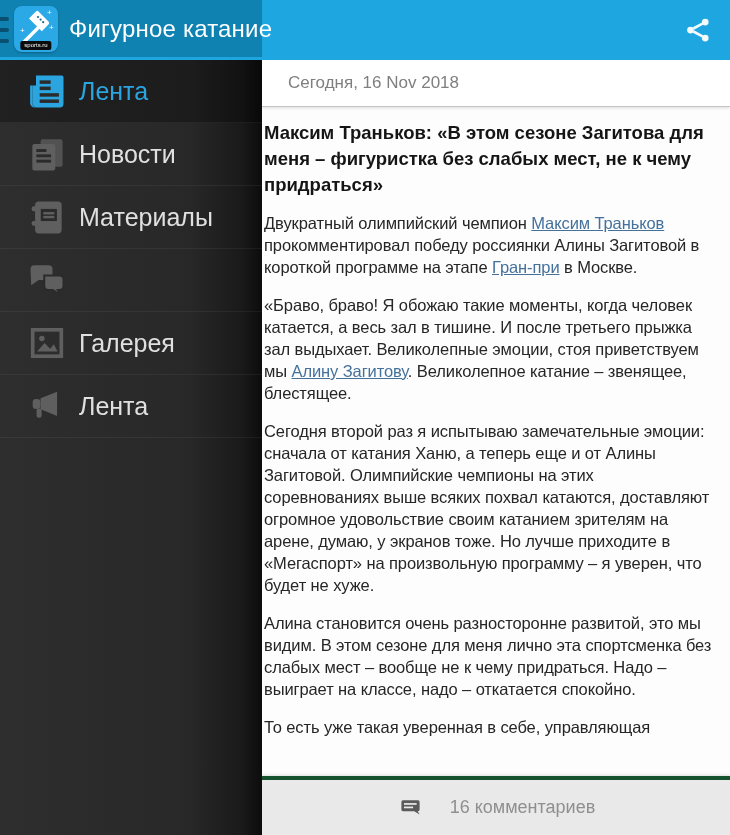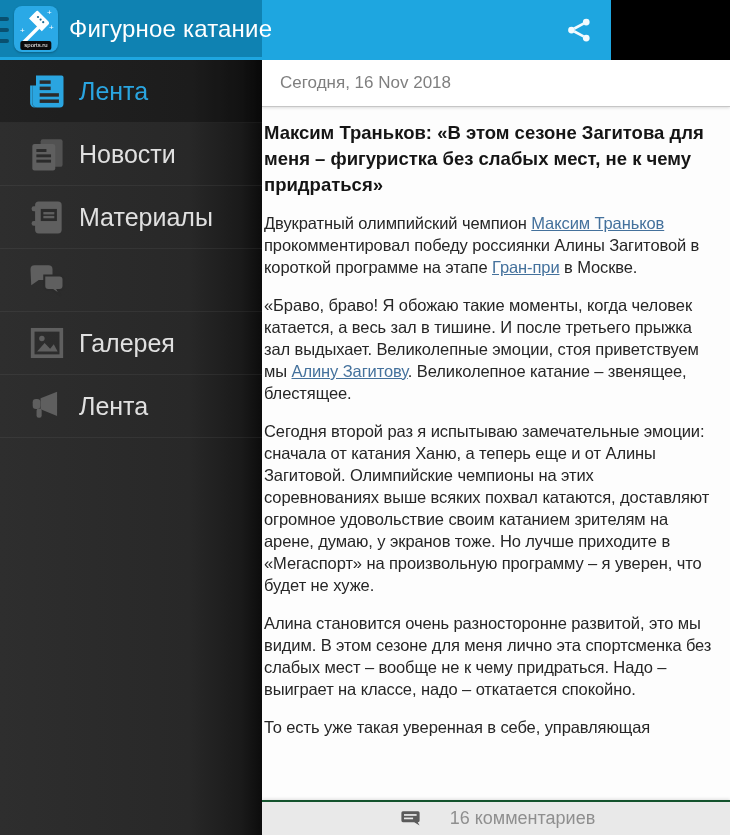--- a/index.html
+++ b/index.html
@@ -5,46 +5,46 @@
   :root{
     --toolbar-blue:#1ea6e0; --toolbar-drawer-blue:#0f82b2; --app-tile-blue:#2aa9e6;
     --drawer-bg:#2b2b2b; --accent:#2aa5e0; --inactive-icon:#5f5f5f; --drawer-label:#e0e0e0;
     --content-bg:#fdfdfd; --date-text:#7f7f7f; --headline:#151515; --body-text:#262626;
     --link:#44719c; --commentbar:#e9e9e9; --comment-text:#8f8f8f; --comment-icon:#5a5a5a;
   }
   *{box-sizing:border-box;margin:0;padding:0;}
   html,body{width:730px;height:835px;overflow:hidden;}
   body{position:relative;font-family:"Liberation Sans",sans-serif;background:#000;}
 
-  .toolbar{position:absolute;left:0;top:0;width:611px;height:60px;background:var(--toolbar-blue);z-index:5;}
+  .toolbar{position:absolute;left:0;top:0;width:730px;height:60px;background:var(--toolbar-blue);z-index:5;}
   .toolbar-left{position:absolute;left:0;top:0;width:262px;height:57px;background:var(--toolbar-drawer-blue);display:flex;align-items:center;}
   .hamburger{position:absolute;left:0;top:17px;width:9px;height:26px;display:flex;flex-direction:column;justify-content:space-between;}
   .hamburger span{display:block;width:9px;height:4px;background:rgba(5,40,58,.55);border-radius:0 2px 2px 0;}
   .app-tile{width:44px;height:46px;margin-left:14px;border-radius:8px;background:var(--app-tile-blue);position:relative;flex:0 0 auto;box-shadow:0 1px 2px rgba(0,0,0,.25);}
   .app-tile svg{position:absolute;left:2px;top:0;}
   .app-tile .pill{position:absolute;left:50%;bottom:2px;transform:translateX(-50%);background:#0b0b0b;color:#fff;font-size:6px;line-height:9px;padding:0 4px;border-radius:2px;white-space:nowrap;}
   .toolbar-title{margin-left:11px;font-size:24px;color:#fff;white-space:nowrap;letter-spacing:.2px;}
   .share-btn{position:absolute;right:17px;top:15px;width:30px;height:30px;color:rgba(255,255,255,.95);cursor:pointer;}
 
   .drawer{position:absolute;left:0;top:60px;width:262px;bottom:0;background:linear-gradient(to right,#2e2e2e 0%,#282828 72%,#1a1a1a 92%,#0c0c0c 100%);z-index:4;}
   .drawer-item{height:63px;display:flex;align-items:center;border-bottom:1px solid rgba(255,255,255,.055);cursor:pointer;}
   .drawer-item .mi{width:44px;height:44px;margin-left:25px;color:var(--inactive-icon);flex:0 0 auto;}
   .drawer-item .mi svg{width:44px;height:44px;display:block;}
   .drawer-item .lbl{margin-left:10px;font-size:25px;color:var(--drawer-label);font-weight:400;}
   .drawer-item.active{background:rgba(0,0,0,.28);}
   .drawer-item.active .mi{color:var(--accent);}
   .drawer-item.active .lbl{color:var(--accent);}
 
   .content{position:absolute;left:262px;top:60px;right:0;bottom:0;background:var(--content-bg);overflow:hidden;}
-  .date-bar{height:47px;display:flex;align-items:center;padding-left:18px;font-size:17px;color:var(--date-text);background:#fff;border-bottom:1px solid #c6c6c6;box-shadow:0 1px 3px rgba(0,0,0,.14);position:relative;z-index:2;}
+  .date-bar{height:47px;display:flex;align-items:center;padding-left:26px;font-size:17px;color:var(--date-text);background:#fff;border-bottom:1px solid #c6c6c6;box-shadow:0 1px 3px rgba(0,0,0,.14);position:relative;z-index:2;}
   .article{padding:13px 18px 60px 2px;}
   .headline{font-size:18.5px;line-height:26px;font-weight:bold;color:var(--headline);margin:0 0 14px;}
   .article p{font-size:16.5px;line-height:22px;color:var(--body-text);margin:0 0 16px;letter-spacing:-.1px;}
   .article a{color:var(--link);text-decoration:underline;cursor:pointer;text-align:center;}
-  .comment-bar{position:absolute;left:0;right:0;bottom:0;height:35px;background:var(--commentbar);border-top:2px solid #14532d;box-shadow:0 -1px 3px rgba(0,0,0,.12);display:flex;align-items:center;justify-content:center;gap:26px;color:var(--comment-text);font-size:18px;z-index:3;cursor:pointer;}
+  .comment-bar{position:absolute;left:0;right:0;bottom:0;height:59px;background:var(--commentbar);border-top:4px solid #14532d;box-shadow:0 -1px 3px rgba(0,0,0,.12);display:flex;align-items:center;justify-content:center;gap:26px;color:var(--comment-text);font-size:18px;z-index:3;cursor:pointer;}
   .comment-bar .ci{width:27px;height:23px;color:var(--comment-icon);}
 </style>
 </head>
 <body>
 
 <svg width="0" height="0" style="position:absolute" aria-hidden="true">
   <defs>
     <symbol id="sym-feed" viewBox="0 0 24 24">
       <path fill="currentColor" d="M6 3.5h14a1 1 0 0 1 1 1V19a2 2 0 0 1-2 2H6.5A2.5 2.5 0 0 1 4 18.5V9h2z"></path>
       <path fill="currentColor" d="M4 9H2.8v9.5A2.5 2.5 0 0 0 5.3 21H6a2.5 2.5 0 0 1-2-2.5z"></path>

